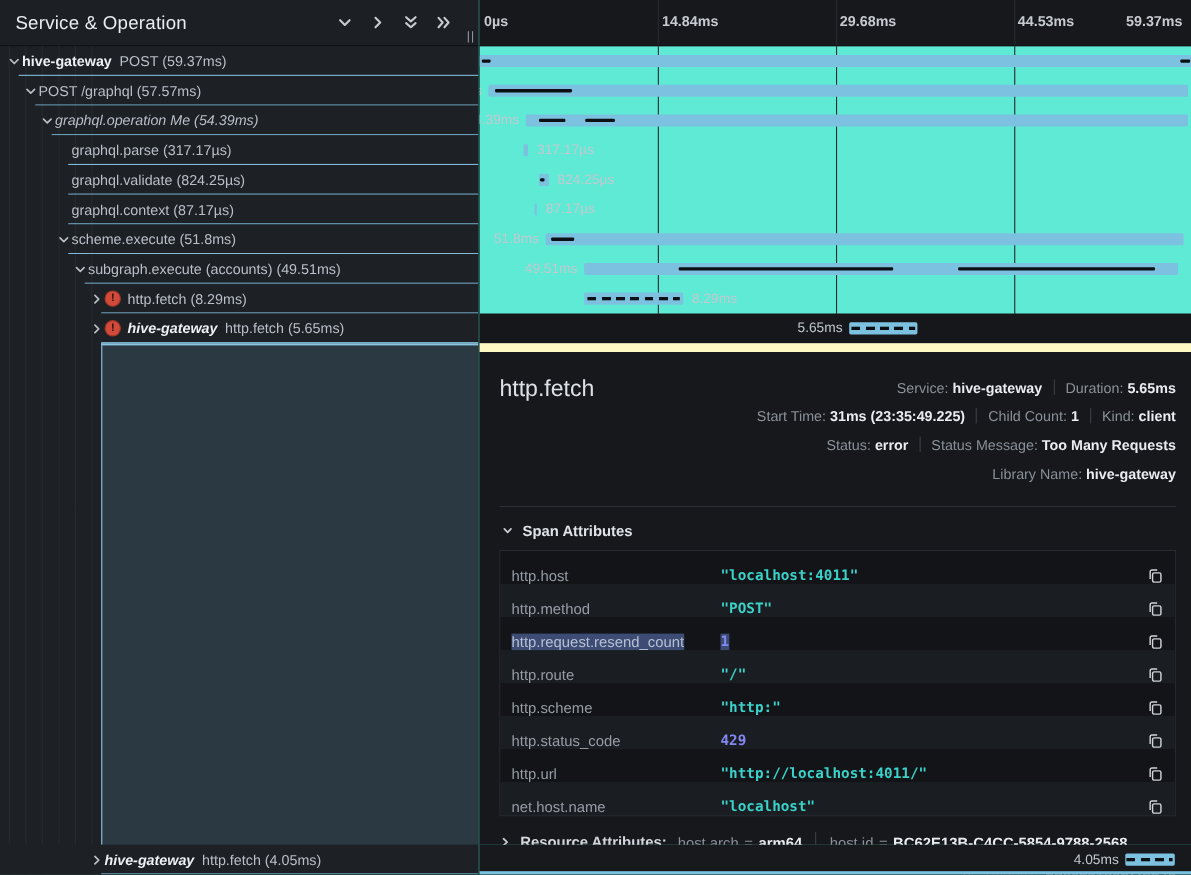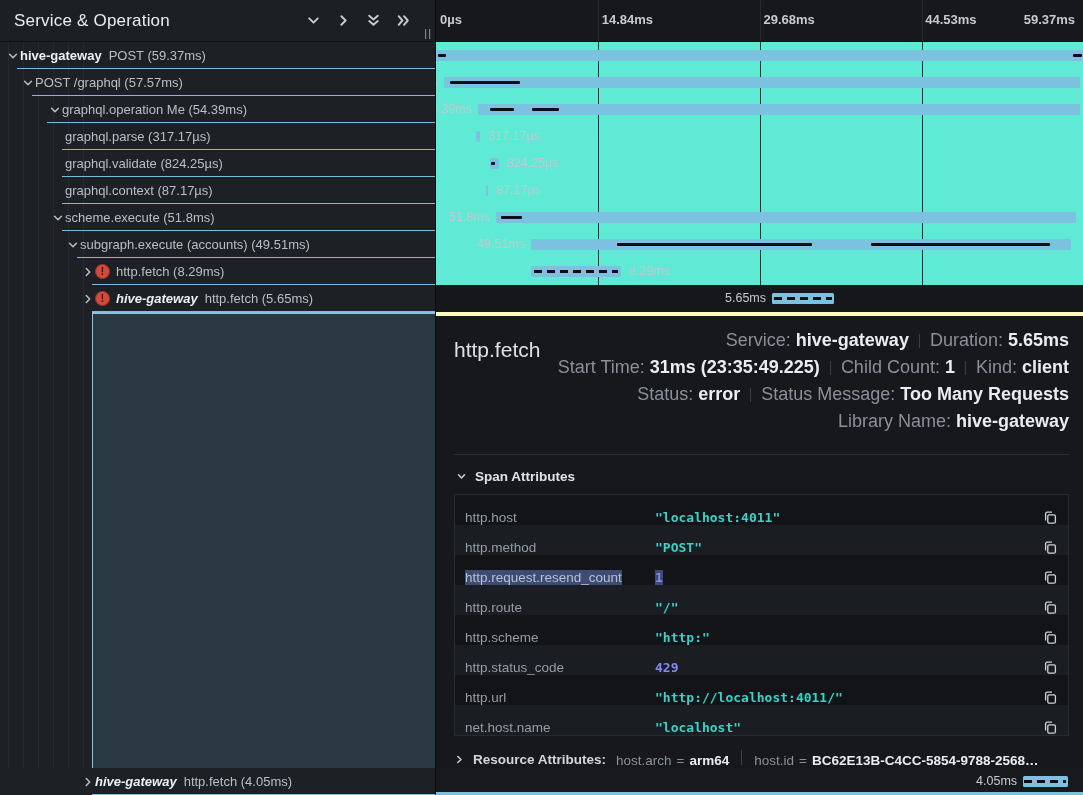--- a/index.html
+++ b/index.html
@@ -53,25 +53,25 @@
   .tl-row { position:relative; height:27px; overflow:hidden; }
   .tl-row.selected { background:#15171b; }
   .bar { position:absolute; top:8px; height:11px; background:#7cc2e0; border-radius:1.5px; cursor:pointer; }
   .bar .mark { position:absolute; top:4px; height:3px; background:#0c1014; border-radius:1px; }
   .bar .dashes { position:absolute; top:4px; height:3px; left:3%; right:3%;
     background:repeating-linear-gradient(90deg,#0c1014 0 8px,transparent 8px 13px); }
   .bar-label { position:absolute; top:0; line-height:27px; font-size:12.5px; color:#c3c9d1; white-space:nowrap; }
 
   
   .detail { position:absolute; left:0; right:0; top:312px; height:456px; background:#16181c;
-    border-top:4px solid #fef9c3; padding:14px 14px 0 18px; }
+    border-top:8px solid #fef9c3; padding:14px 14px 0 18px; }
   .detail-head { display:flex; }
   .detail-title { font-size:21px; color:#dde1e6; padding-top:8px; }
   .detail-meta { flex:1; text-align:right; }
-  .meta-line { margin-bottom:6px; font-size:18px; }
+  .meta-line { margin-bottom:6px; font-size:13px;margin-top:11px; }
   .meta-label { color:#8a9099; }
   .meta-value { color:#e9ecf0; font-weight:700; }
   .meta-sep { display:inline-block; width:1px; height:14px; background:#3a3f46; margin:0 10px; vertical-align:-2px; }
   .detail-divider { height:1px; background:#2b2f36; margin:16px 0 0 0; }
 
   .attr-section-head { display:flex; align-items:center; gap:8px; margin:14px 0 10px 2px;
     color:#dfe3e8; font-size:13.5px; font-weight:700; cursor:pointer; }
   .attr-table { border:1px solid #262a31; }
   .attr-row { display:flex; align-items:flex-end; height:30px; padding:0 10px 0 10px; }
   .attr-row:nth-child(odd) { background:#121418; }
@@ -147,21 +147,21 @@
         </div>
         <div class="tree-row" style="padding-left: 21px;">
           <span class="chev">
             <svg class="icon" width="12" height="12" viewBox="0 0 14 14" fill="none" stroke="#b8bdc5" stroke-width="1.8" stroke-linecap="round" stroke-linejoin="round">
               <polyline points="3,5 7,9 11,5"></polyline>
             </svg>
           </span>
           <span>POST /graphql (57.57ms)</span>
           <span class="row-border" style="left:32px"></span>
         </div>
-        <div class="tree-row" style="padding-left: 48px;">
+        <div class="tree-row" style="padding-left: 36px; font-style: italic;">
           <span class="chev">
             <svg class="icon" width="12" height="12" viewBox="0 0 14 14" fill="none" stroke="#b8bdc5" stroke-width="1.8" stroke-linecap="round" stroke-linejoin="round">
               <polyline points="3,5 7,9 11,5"></polyline>
             </svg>
           </span>
           <span>graphql.operation Me (54.39ms)</span>
           <span class="row-border" style="left:47px"></span>
         </div>
         <div class="tree-row" style="padding-left: 51px;">
           <span class="chev-spacer"></span>

